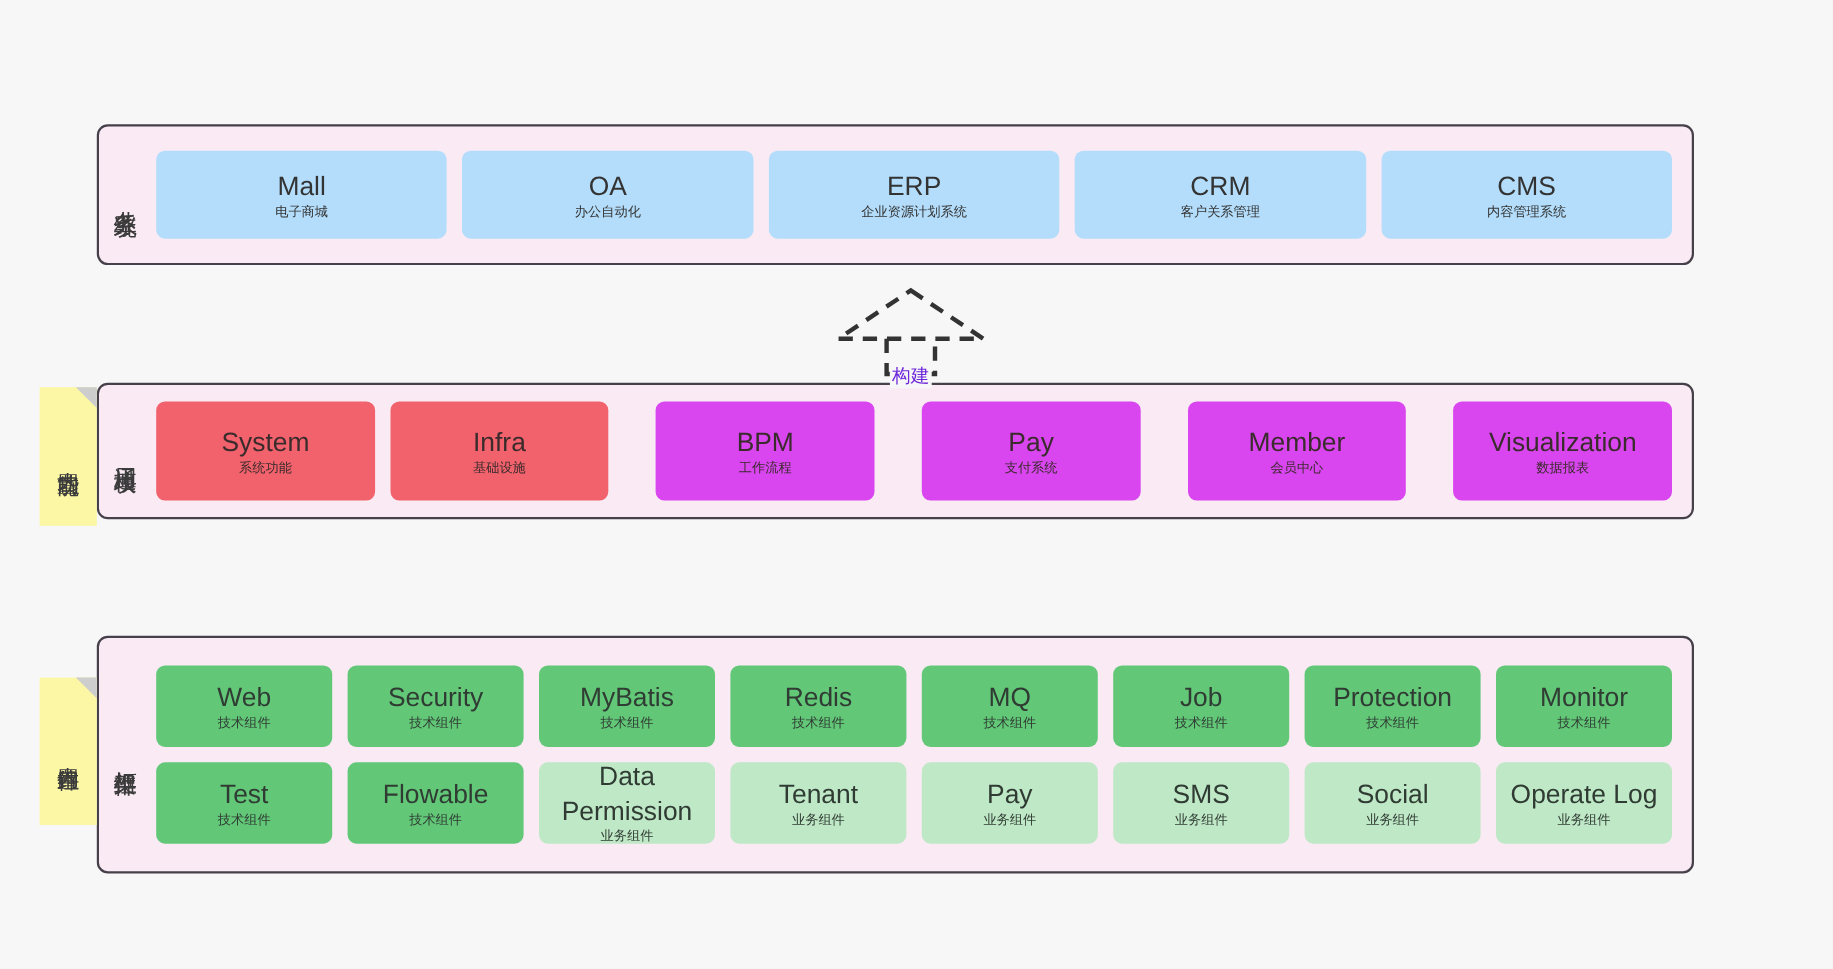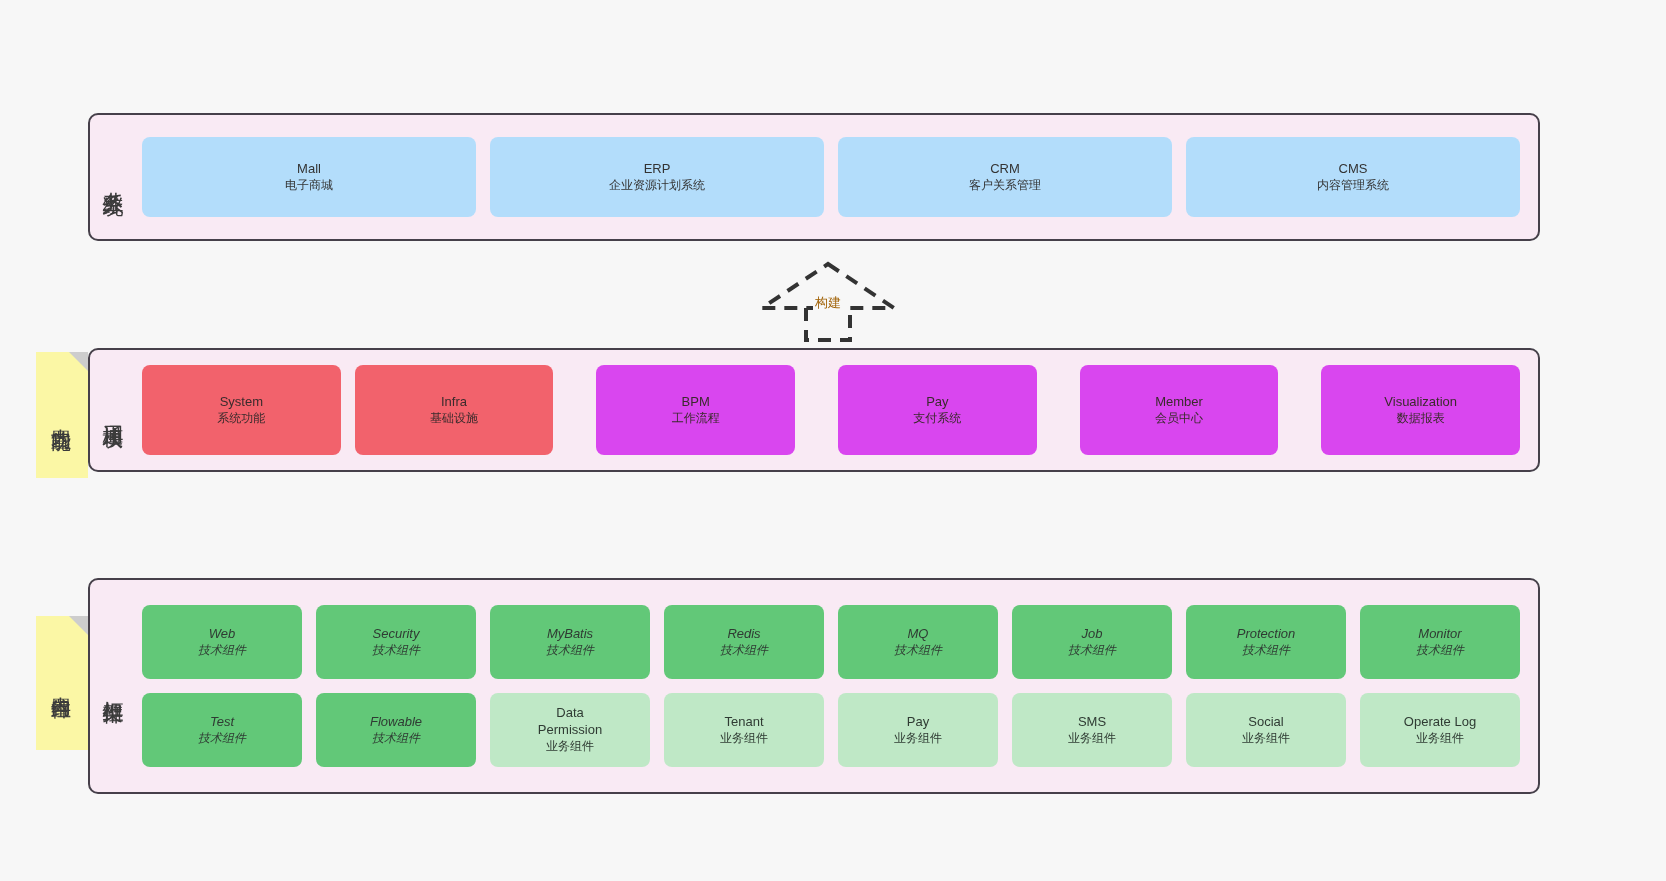--- a/index.html
+++ b/index.html
@@ -66,27 +66,27 @@
     border-radius: 8px;
     display: flex;
     flex-direction: column;
     align-items: center;
     justify-content: center;
     text-align: center;
     box-sizing: border-box;
     padding: 6px 4px;
     line-height: 1.3;
   }
-  .card .t1 { font-size: 13px; }
+  .card .t1 { font-size: 24px; }
   .card .t2 { font-size: 12px; }
 
   .c-blue       { background: #b3ddfb; color: #333; }
   .c-red        { background: #f2626c; color: #3a2b2c; }
   .c-pink       { background: #d946ef; color: #3a2b2c; margin-left: 29px; }
-  .c-green      { background: #62c878; color: #2f3b33; font-style: italic; }
+  .c-green      { background: #62c878; color: #2f3b33; }
   .c-greenlight { background: #bfe8c6; color: #2f3b33; }
 
   .h-business { height: 80px; }
   .h-module   { height: 90px; }
   .h-comp     { height: 74px; }
 
   
   .note {
     position: absolute;
     background: #fbf7a5;
@@ -114,41 +114,46 @@
   }
 
   
   .connector {
     position: absolute;
     z-index: 2;
   }
   .connector svg { display: block; overflow: visible; }
   .connector-label {
     position: absolute;
-    font-size: 13px;
-    color: #a16207;
+    font-size: 17px;
+    color: #6d28d9;
     background: #f7f7f7;
     padding: 0 2px;
     white-space: nowrap;
     left: 50%;
     transform: translateX(-50%);
+    margin-top: 36px;
   }
 </style>
 </head>
 <body>
 
 <div id="canvas">
 
   <div class="layer" id="layer-business" style="left:88px; top:113px; width:1452px; height:128px;">
     <div class="layer-title">业务系统</div>
     <div class="layer-body">
       <div class="row">
         <div class="card c-blue h-business">
           <div class="t1">Mall</div>
           <div class="t2">电子商城</div>
+        </div>
+        <div class="card c-blue h-business">
+          <div class="t1">OA</div>
+          <div class="t2">办公自动化</div>
         </div>
         <div class="card c-blue h-business">
           <div class="t1">ERP</div>
           <div class="t2">企业资源计划系统</div>
         </div>
         <div class="card c-blue h-business">
           <div class="t1">CRM</div>
           <div class="t2">客户关系管理</div>
         </div>
         <div class="card c-blue h-business">

